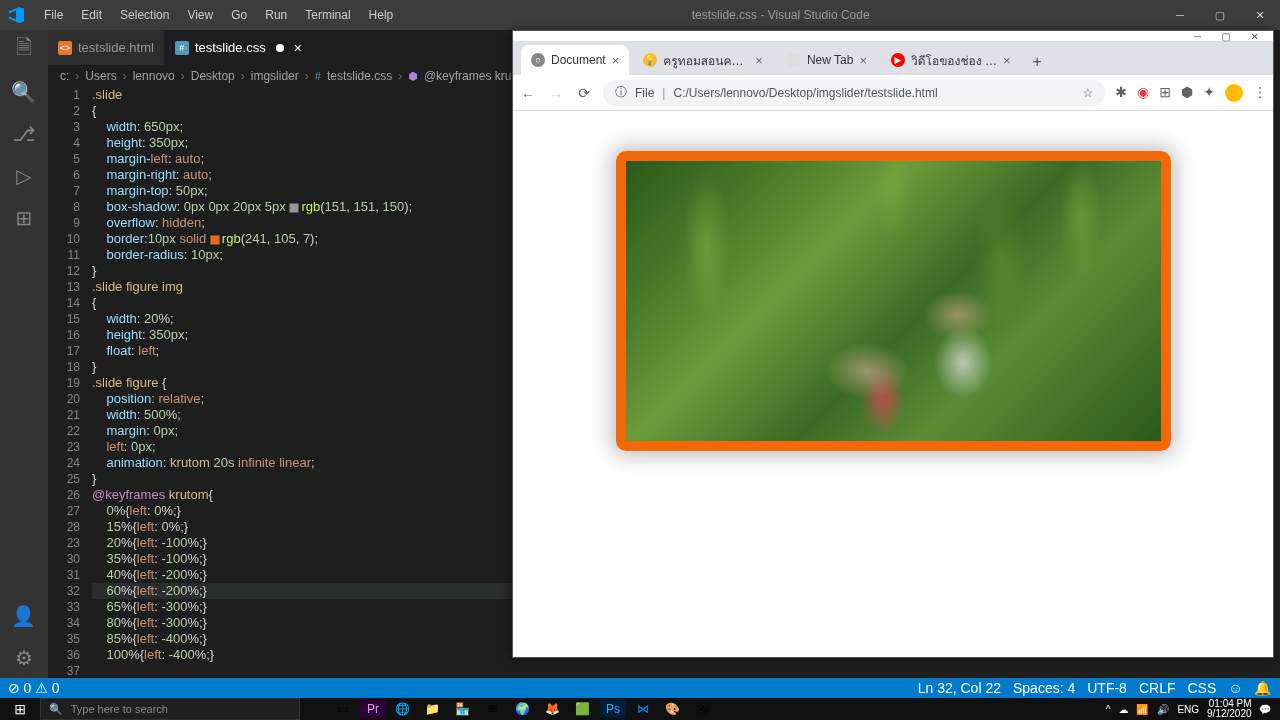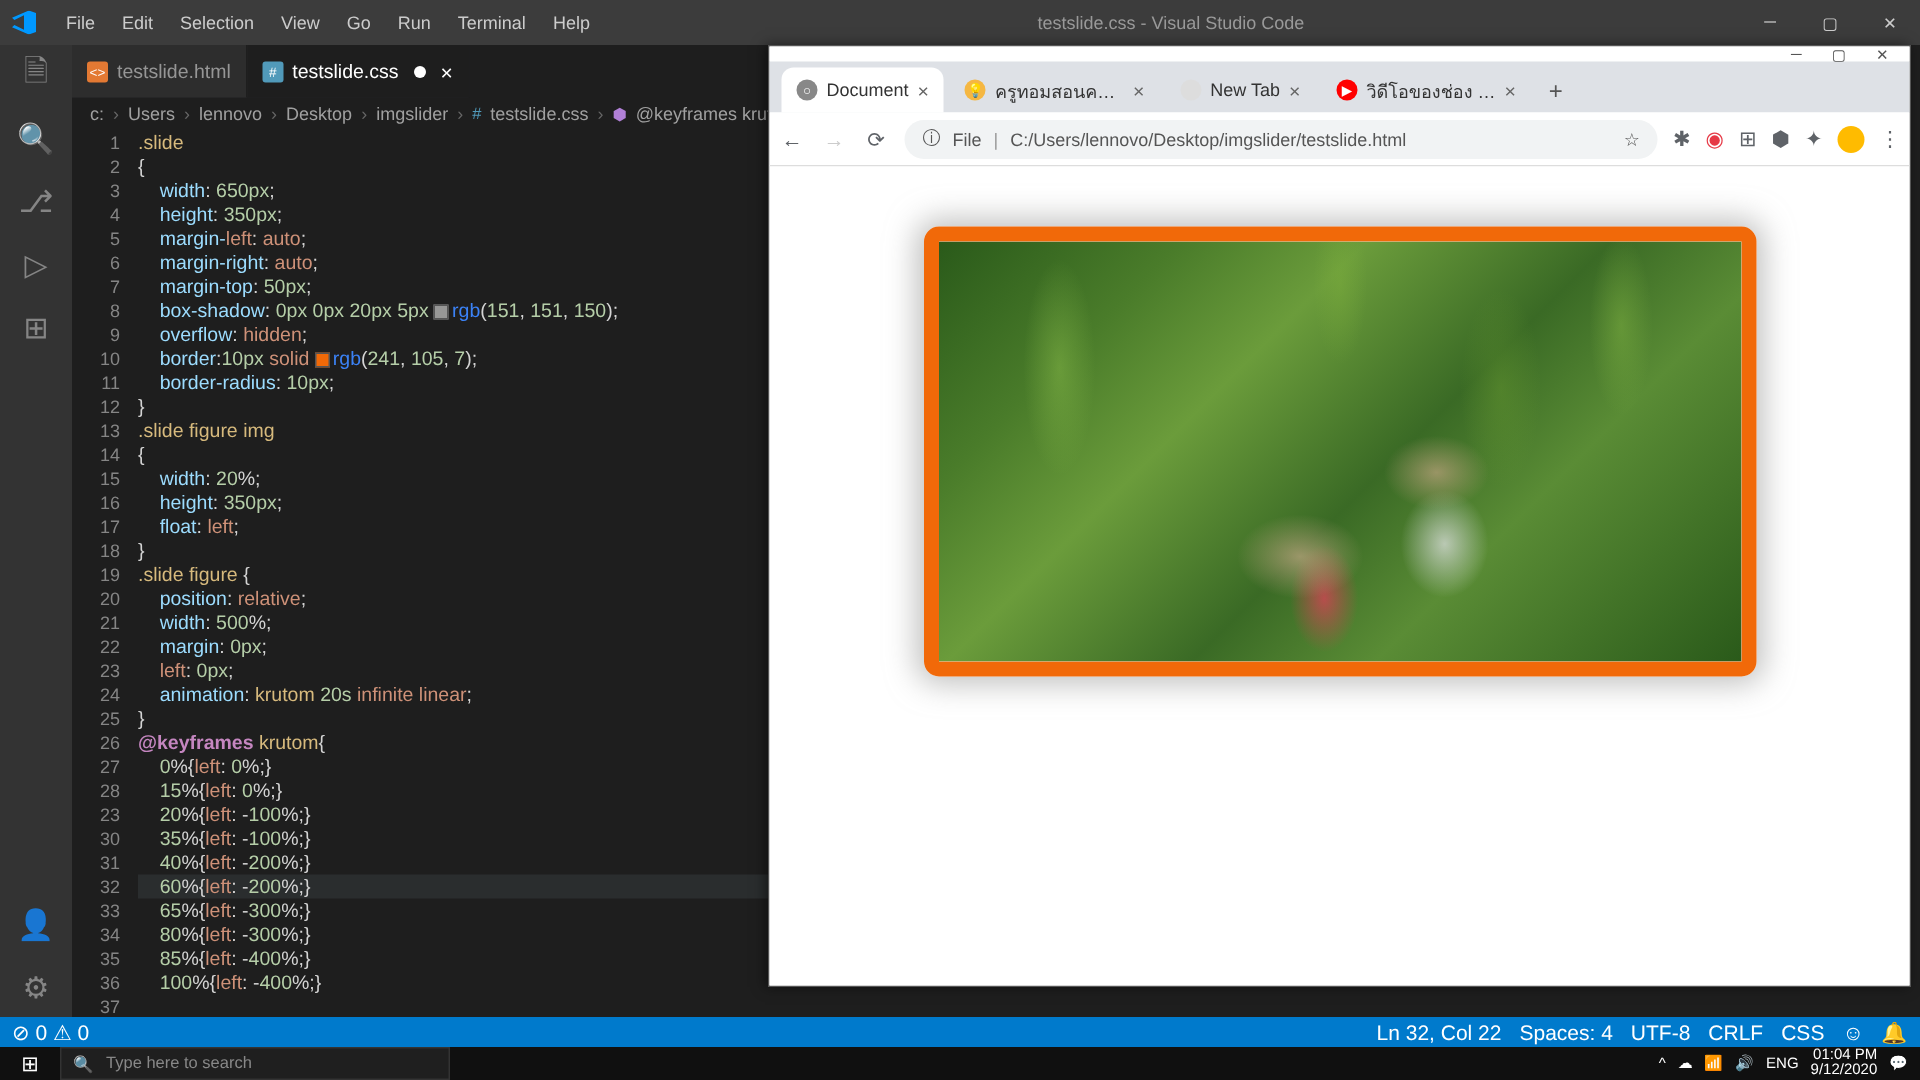--- a/index.html
+++ b/index.html
@@ -36,22 +36,22 @@
 
 
 .editor { position: absolute; left: 48px; top: 87px; right: 0; bottom: 42px; background: #1e1e1e; font-family: Consolas, monospace; font-size: 13px; line-height: 16px; }
 .gutter { position: absolute; left: 0; top: 0; width: 44px; text-align: right; color: #858585; padding-right: 12px; }
 .gutter div { height: 16px; font-size: 12px; }
 .code { position: absolute; left: 44px; top: 0; white-space: pre; color: #d4d4d4; }
 .sel { color: #d7ba7d; }
 .prop { color: #9cdcfe; }
 .val { color: #ce9178; }
 .num { color: #b5cea8; }
-.kw { color: #c586c0; font-weight: bold; }
-.fn { color: #3b82f6; }
+.kw { color: #c586c0; }
+.fn { color: #bef264; }
 .swatch { display:inline-block; width:10px; height:10px; border:1px solid #555; vertical-align:middle; margin-right:2px; }
 .hl { background: #2a2d2e; display: inline-block; width: 480px; }
 
 
 .statusbar { position: absolute; left: 0; right: 0; bottom: 22px; height: 20px; background: #007acc; color: #fff; font-size: 14px; display: flex; align-items: center; padding: 0 8px; gap: 10px; }
 .statusbar .right { margin-left: auto; display: flex; gap: 12px; }
 
 
 .taskbar { position: absolute; left: 0; right: 0; bottom: 0; height: 22px; background: #101010; display: flex; align-items: center; }
 .taskbar .winbtn { width: 40px; color: #fff; text-align: center; font-size: 14px; }
@@ -211,20 +211,35 @@
     <span>🔔</span>
   </div>
 </div>
 
 <div class="taskbar">
   <div class="winbtn">⊞</div>
   <div class="search">
     <span>🔍</span>
     <span>Type here to search</span>
   </div>
+  <div class="appicons">
+    <div>▭</div>
+    <div style="background:#2d0036;color:#e893ff">Pr</div>
+    <div>🌐</div>
+    <div>📁</div>
+    <div>🏪</div>
+    <div>✉</div>
+    <div>🌍</div>
+    <div>🦊</div>
+    <div>🟩</div>
+    <div style="background:#001e36;color:#31a8ff">Ps</div>
+    <div style="color:#0098ff">⋈</div>
+    <div>🎨</div>
+    <div>🖼</div>
+  </div>
   <div class="tray">
     <span>^</span>
     <span>☁</span>
     <span>📶</span>
     <span>🔊</span>
     <span>ENG</span>
     <div style="text-align:right;line-height:10px">
       <div>01:04 PM</div>
       <div>9/12/2020</div>
     </div>

